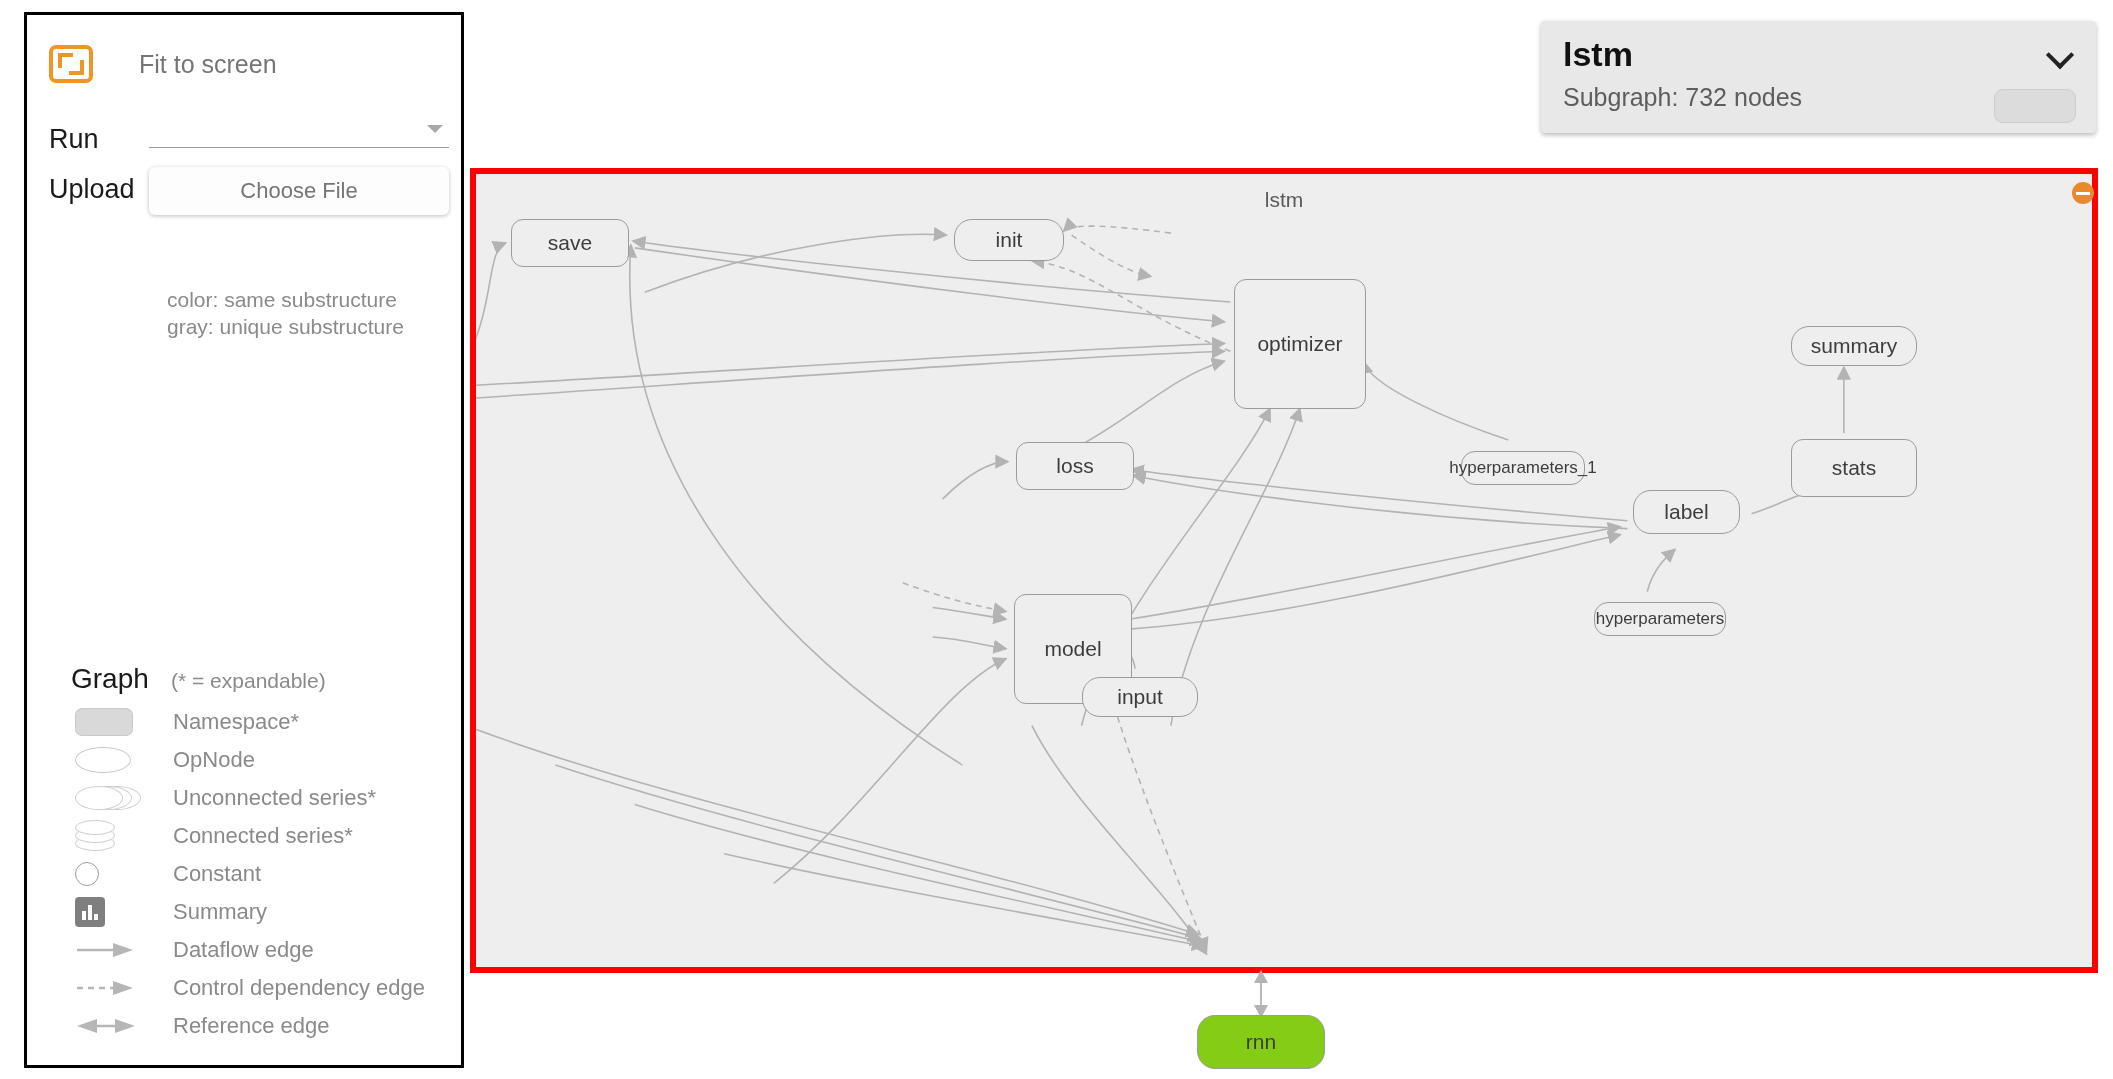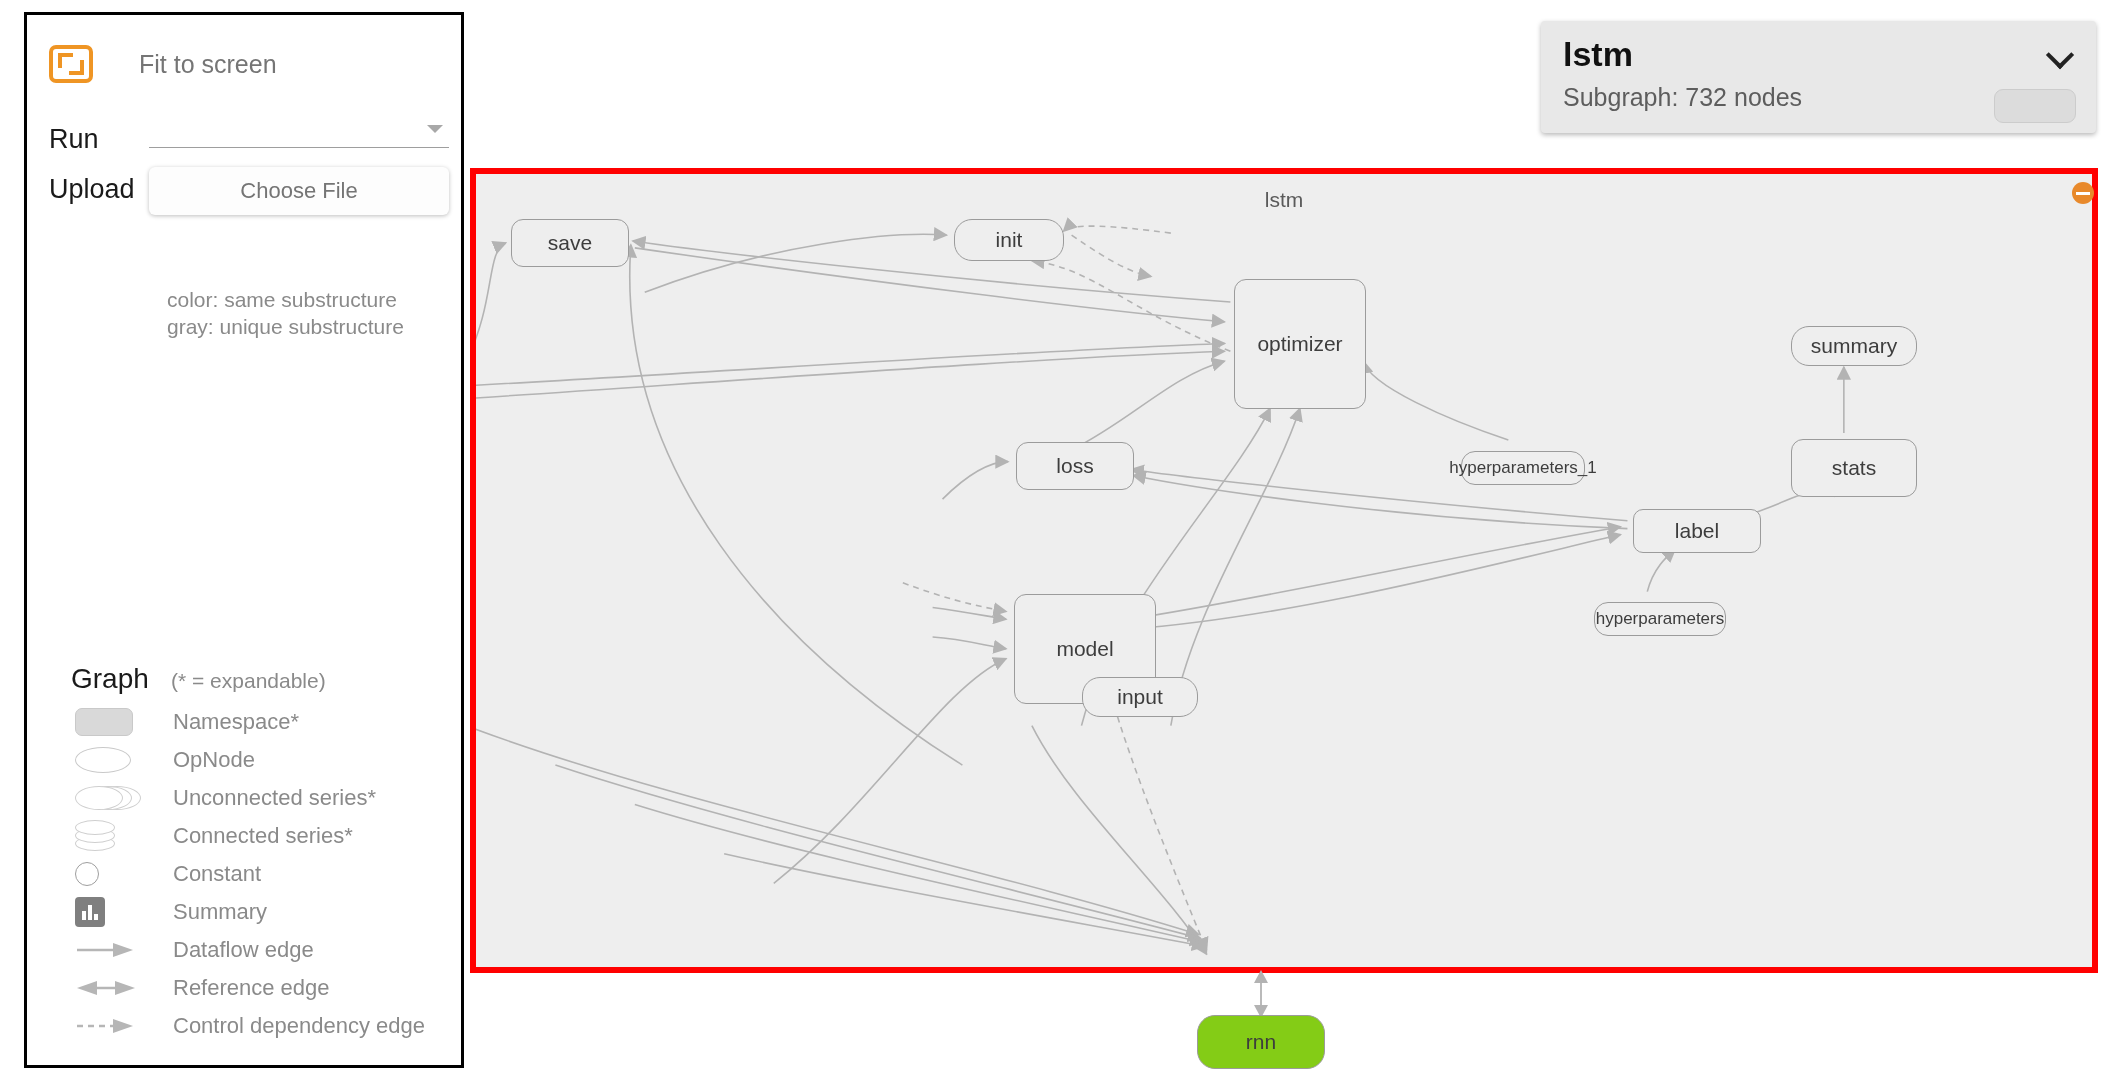--- a/index.html
+++ b/index.html
@@ -454,36 +454,36 @@
             <line x1="2" y1="10" x2="40" y2="10" stroke="#b6b6b6" stroke-width="2.5"></line>
             <path d="M38,3 L58,10 L38,17 Z" fill="#b6b6b6"></path>
           </svg>
         </div>
         <div class="legend-text">Dataflow edge</div>
       </div>
 
       <div class="legend-row">
         <div class="legend-glyph">
           <svg width="64" height="20" viewBox="0 0 64 20">
+            <line x1="2" y1="10" x2="40" y2="10" stroke="#b6b6b6" stroke-width="2.5" stroke-dasharray="6,5"></line>
+            <path d="M38,3 L58,10 L38,17 Z" fill="#b6b6b6"></path>
+          </svg>
+        </div>
+        <div class="legend-text">Control dependency edge</div>
+      </div>
+
+      <div class="legend-row">
+        <div class="legend-glyph">
+          <svg width="64" height="20" viewBox="0 0 64 20">
             <line x1="14" y1="10" x2="46" y2="10" stroke="#b6b6b6" stroke-width="2.5"></line>
             <path d="M22,3 L2,10 L22,17 Z" fill="#b6b6b6"></path>
             <path d="M40,3 L60,10 L40,17 Z" fill="#b6b6b6"></path>
           </svg>
         </div>
         <div class="legend-text">Reference edge</div>
-      </div>
-
-      <div class="legend-row">
-        <div class="legend-glyph">
-          <svg width="64" height="20" viewBox="0 0 64 20">
-            <line x1="2" y1="10" x2="40" y2="10" stroke="#b6b6b6" stroke-width="2.5" stroke-dasharray="6,5"></line>
-            <path d="M38,3 L58,10 L38,17 Z" fill="#b6b6b6"></path>
-          </svg>
-        </div>
-        <div class="legend-text">Control dependency edge</div>
       </div>
     </div>
   </div>
 
   <div id="info-card">
     <div id="info-title">lstm</div>
     <div id="info-sub">Subgraph: 732 nodes</div>
     <div id="info-chevron"></div>
     <div id="info-shape"></div>
   </div>
@@ -547,22 +547,22 @@
       </g>
     </svg>
 
     <div class="node box" style="left:35px;  top:45px;  width:118px; height:48px;">save</div>
     <div class="node pill" style="left:478px; top:45px;  width:110px; height:42px;">init</div>
     <div class="node box" style="left:758px; top:105px; width:132px; height:130px;">optimizer</div>
     <div class="node box" style="left:540px; top:268px; width:118px; height:48px;">loss</div>
     <div class="node small" style="left:985px; top:277px; width:124px; height:34px;">hyperparameters_1</div>
     <div class="node pill" style="left:1315px;top:152px; width:126px; height:40px;">summary</div>
     <div class="node box" style="left:1315px;top:265px; width:126px; height:58px;">stats</div>
-    <div class="node pill" style="left:1157px;top:335px; width:128px; height:44px;border-radius:10px;">label</div>
-    <div class="node box" style="left:538px; top:420px; width:142px; height:110px;">model</div>
+    <div class="node pill" style="left:1157px;top:316px; width:107px; height:44px;">label</div>
+    <div class="node box" style="left:538px; top:420px; width:118px; height:110px;">model</div>
     <div class="node small" style="left:1118px;top:428px; width:132px; height:34px;">hyperparameters</div>
     <div class="node pill" style="left:606px; top:503px; width:116px; height:40px;">input</div>
   </div>
 
   <svg id="outer-edges" viewBox="0 0 2113 1079">
     <g stroke="#b3b3b3" stroke-width="1.8" fill="none">
       <line x1="1261" y1="976" x2="1261" y2="1012"></line>
       <path d="M1254,983 L1261,970 L1268,983 Z" fill="#b3b3b3" stroke="none"></path>
       <path d="M1254,1005 L1261,1018 L1268,1005 Z" fill="#b3b3b3" stroke="none"></path>
     </g>

